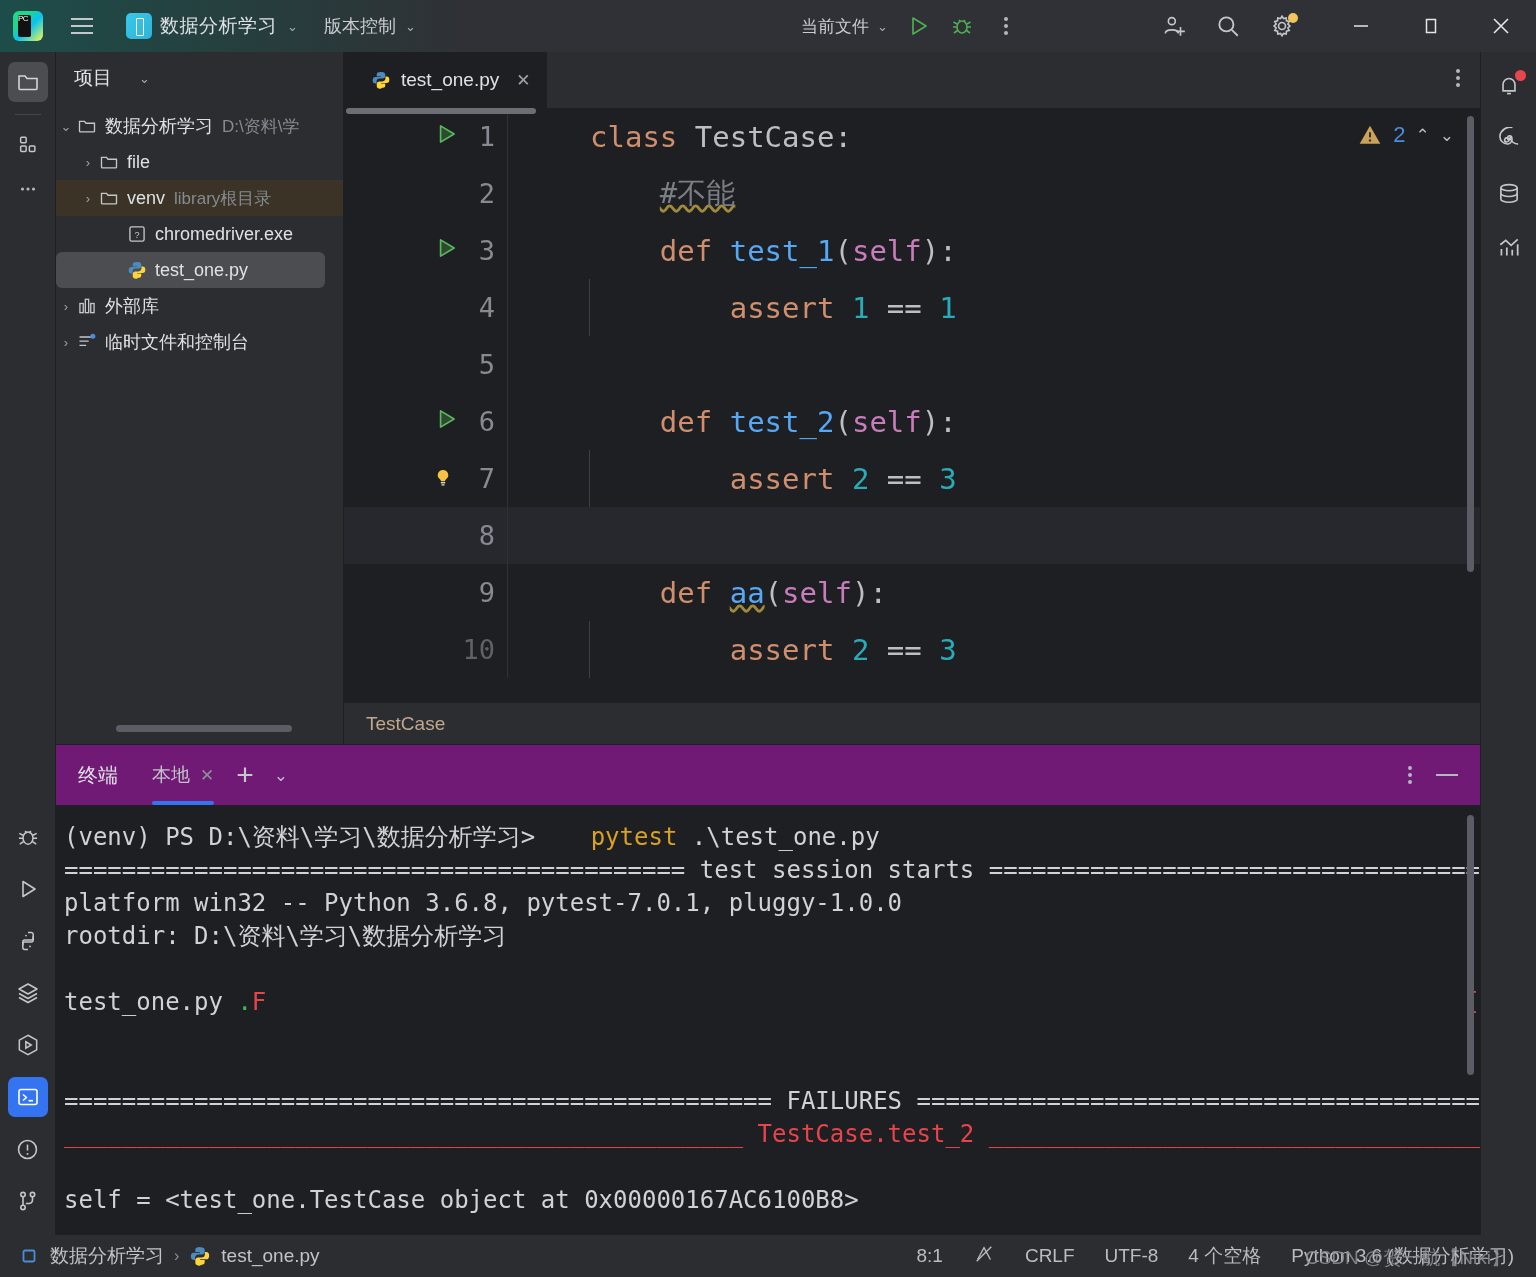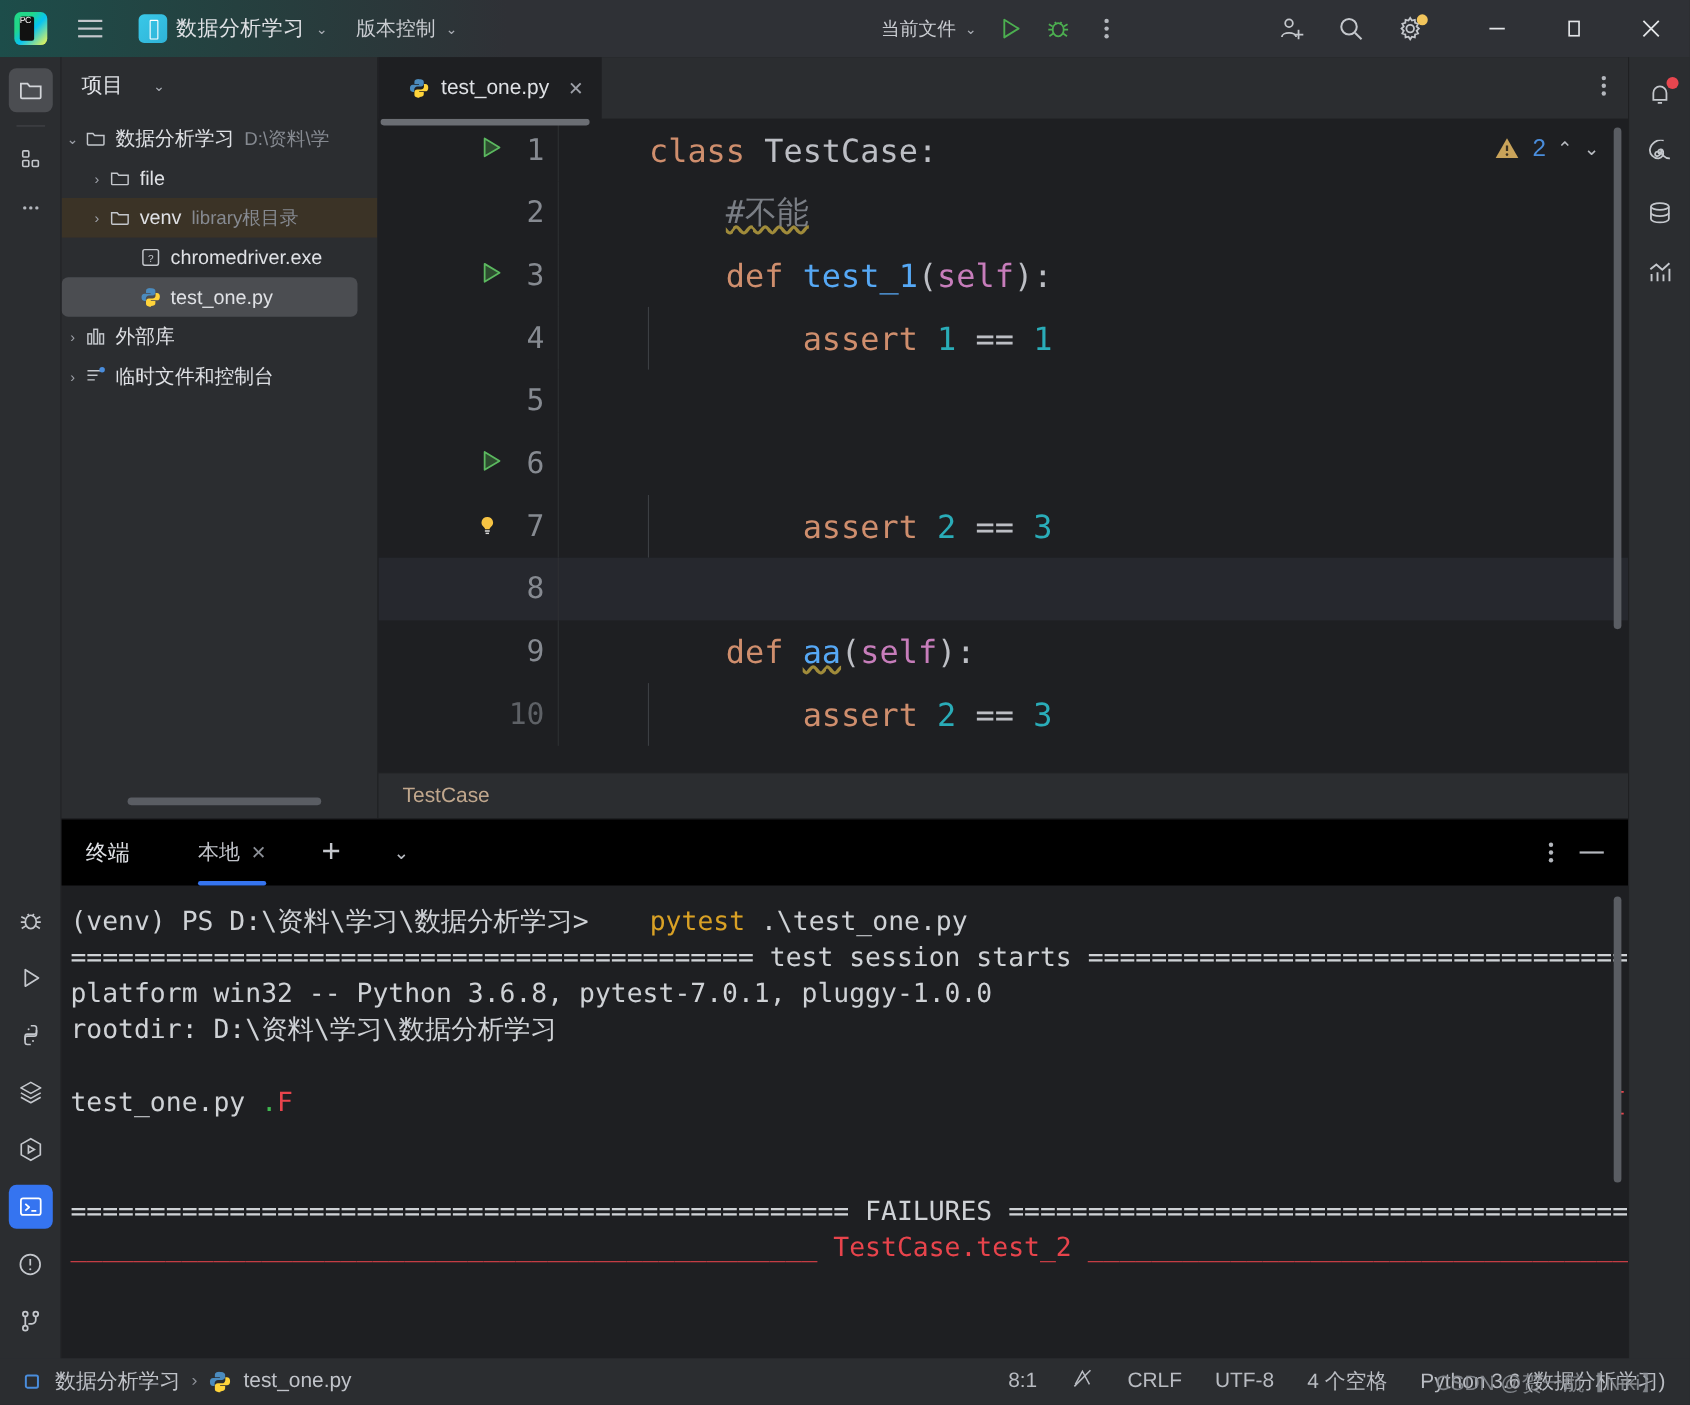--- a/index.html
+++ b/index.html
@@ -157,21 +157,21 @@
     background: #2b2d30; border-top: 1px solid #1f2022;
     display: flex; align-items: center; padding-left: 22px;
   }
   .breadcrumbs .bc { color: #c0a78d; font-size: 19px; }
 
   
   .term-panel {
     position: absolute; left: 56px; top: 744px; width: 1424px; height: 491px;
     background: #1e1f22; border-top: 1px solid #1f2022;
   }
-  .term-head { height: 60px; background: #000000; display: flex; align-items: center; position: relative; gap: 28px; }
+  .term-head { height: 60px; background: #701a75; display: flex; align-items: center; position: relative; }
   .term-title { color: #dfe1e5; font-size: 20px; margin-left: 22px; }
   .term-tab {
     margin-left: 34px; height: 60px; display: flex; align-items: center; gap: 10px;
     position: relative; cursor: pointer;
   }
   .term-tab .nm { color: #c0c3c9; font-size: 19px; }
   .term-tab .x { color: #8b8f96; font-size: 17px; }
   .term-tab .underline { position: absolute; left: 0; right: 0; bottom: 0; height: 4px; background: #3574f0; border-radius: 2px; }
   .term-plus { margin-left: 22px; color: #c4c7cc; font-size: 30px; line-height: 1; cursor: pointer; font-weight: 300; }
   .term-dropdown { margin-left: 20px; color: #b9bcc2; font-size: 17px; cursor: pointer; }
@@ -571,20 +571,21 @@
           </div>
           <div class="ln">
             <div class="gut">
               <span class="num">6</span>
               <span class="runmark"><svg width="26" height="26" viewBox="0 0 24 24">
                   <path d="M7 4.5 L19.5 12 L7 19.5 Z" fill="#2d4c2f" stroke="#5bb85f" stroke-width="1.5" stroke-linejoin="round"></path>
                 </svg></span>
             </div>
             <div class="gut-div"></div>
             <div class="icon-col"></div>
+            <div class="codetext"><span class="k-punct">    </span><span class="k-kw">def </span><span class="k-fn">test_2</span><span class="k-punct">(</span><span class="k-self">self</span><span class="k-punct">):</span></div>
           </div>
           <div class="ln">
             <div class="gut">
               <span class="num">7</span>
               <span class="bulb"><svg width="22" height="22" viewBox="0 0 24 24">
                   <path d="M12 3.2a5.6 5.6 0 0 0-3.3 10.2c.7.6 1.1 1.3 1.1 2.1h4.4c0-.8.4-1.5 1.1-2.1A5.6 5.6 0 0 0 12 3.2z" fill="#f6c343"></path>
                   <rect x="9.6" y="16.4" width="4.8" height="1.5" fill="#d9d9d9"></rect>
                   <rect x="10.3" y="18.8" width="3.4" height="1.4" fill="#d9d9d9"></rect>
                 </svg></span>
             </div>
@@ -651,20 +652,21 @@
         <div class="tline"><span class="t-white">=========================================== test session starts ============================================</span></div>
         <div class="tline"><span class="t-white">platform win32 -- Python 3.6.8, pytest-7.0.1, pluggy-1.0.0</span></div>
         <div class="tline"><span class="t-white">rootdir: D:\资料\学习\数据分析学习</span></div>
         <div class="tline"><span class="t-white"></span></div>
         <div class="tline"><span class="t-white">test_one.py </span><span class="t-green">.</span><span class="t-red">F</span><span class="t-white">                                                                                   </span><span class="t-red">[100%]</span></div>
         <div class="tline"><span class="t-white"></span></div>
         <div class="tline"><span class="t-white"></span></div>
         <div class="tline"><span class="t-white">================================================= FAILURES =================================================</span></div>
         <div class="tline"><span class="t-red">_______________________________________________ </span><span class="t-red">TestCase.test_2</span><span class="t-red"> ________________________________________________</span></div>
         <div class="tline"><span class="t-white"></span></div>
+        <div class="tline"><span class="t-white">self = &lt;test_one.TestCase object at 0x00000167AC6100B8&gt;</span></div>
       </div>
   </div>
 
   <div class="statusbar">
     <div class="sb-left">
       <span class="ico">
         <svg width="16" height="16" viewBox="0 0 16 16">
             <rect x="2.5" y="2.5" width="11" height="11" rx="1.5" fill="none" stroke="#4a8ddc" stroke-width="1.8"></rect>
           </svg>
       </span>

